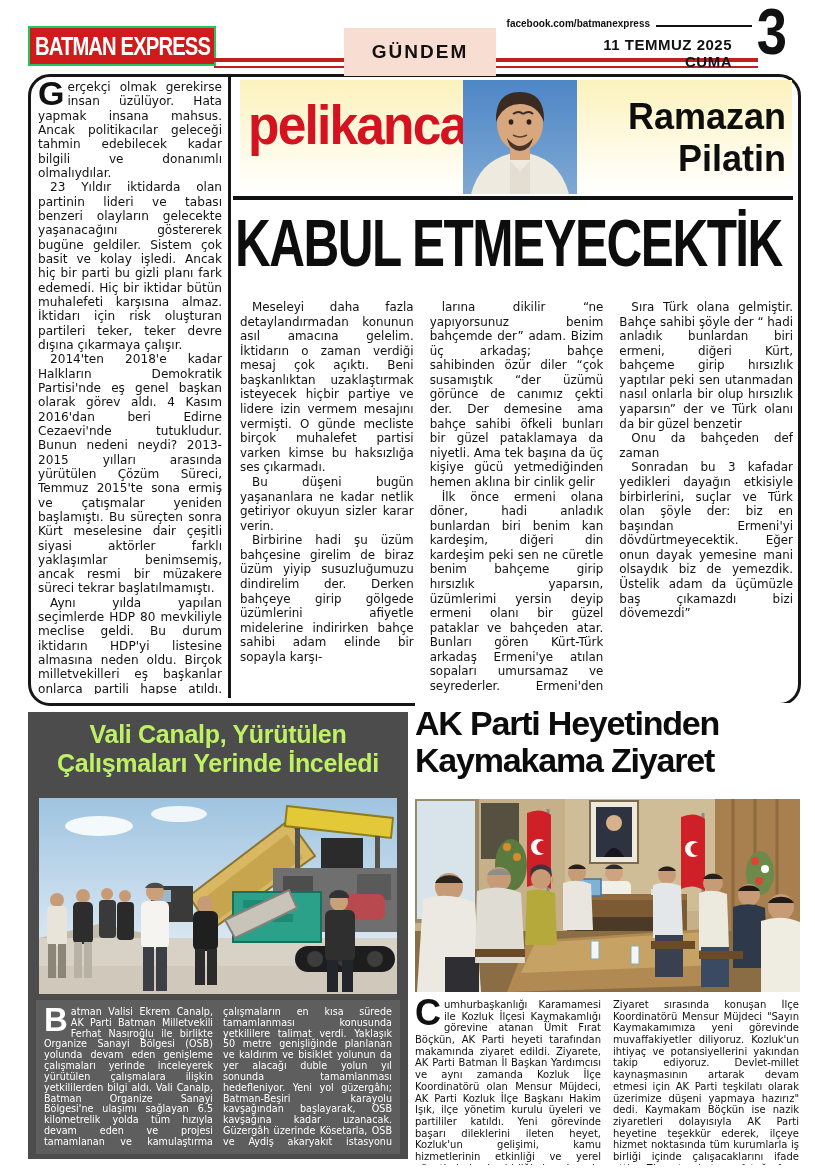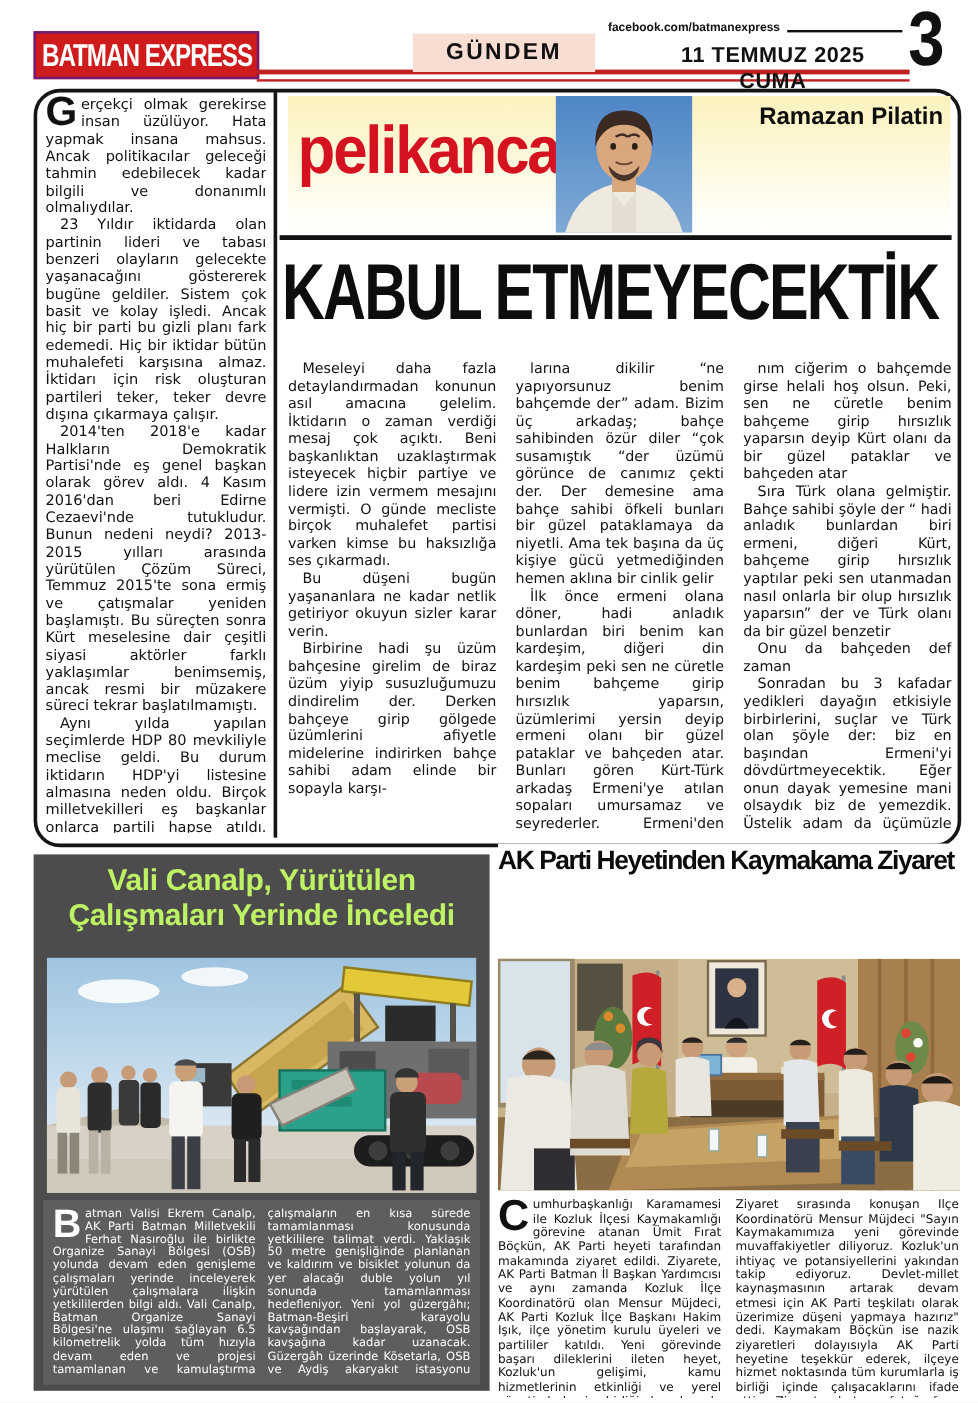--- a/index.html
+++ b/index.html
@@ -1,32 +1,32 @@
 <!DOCTYPE html>
 <html><head>
 <meta charset="utf-8">
 <style>
   html,body{margin:0;padding:0;background:#e9e9e9;}
   .page{position:relative;width:815px;height:1169px;background:#ffffff;overflow:hidden;
         font-family:"DejaVu Sans",sans-serif;color:#111;margin:0 auto;}
   .abs{position:absolute;}
 
   
-  .masthead{left:28px;top:26px;width:184px;height:36px;background:#cf1b1b;border:2px solid #701a75;
+  .masthead{left:28px;top:26px;width:184px;height:36px;background:#cf1b1b;border:2px solid #22c55e;
             display:flex;align-items:center;justify-content:center;}
   .masthead span{color:#fff;font-family:"Liberation Sans",sans-serif;font-weight:800;font-size:23px;
             letter-spacing:-1px;transform:scale(.88,1.15);white-space:nowrap;}
-  .section-chip{left:344px;top:28px;width:152px;height:32px;background:#f8ded2;z-index:2;
+  .section-chip{left:344px;top:28px;width:152px;height:48px;background:#f8ded2;z-index:2;
             display:flex;align-items:center;justify-content:center;font-family:"Liberation Sans",sans-serif;
             font-weight:800;font-size:19px;letter-spacing:2px;}
   .red-rule{left:214px;top:58px;width:544px;height:4px;border-top:4px solid #bf2020;border-bottom:2px solid #bf2020;}
   .fb-text{left:492px;top:18px;width:158px;text-align:right;font-size:10px;font-weight:bold;
             font-family:"Liberation Sans",sans-serif;}
   .fb-rule{left:656px;top:25px;width:96px;height:2px;background:#111;}
-  .date-text{left:556px;top:36px;width:176px;text-align:center;font-size:18px;font-weight:bold;
+  .date-text{left:556px;top:36px;width:176px;text-align:right;font-size:15px;font-weight:bold;
             letter-spacing:.5px;font-family:"Liberation Sans",sans-serif;}
   .page-num{left:742px;top:0px;width:60px;text-align:center;font-family:"Liberation Sans",sans-serif;
             font-weight:900;font-size:64px;line-height:1.0;transform:scaleX(.85);}
 
   
   .top-frame{left:28px;top:74px;width:767px;height:626px;border:3px solid #151515;border-radius:22px;}
   .divider-v{left:228px;top:76px;width:3px;height:622px;background:#151515;}
 
   
   .col-left{left:38px;top:80px;width:184px;height:614px;font-size:12.1px;line-height:1.185;
@@ -35,22 +35,22 @@
   .col-left p.ind{text-indent:12px;}
   .dc{float:left;font-weight:bold;font-family:"Liberation Sans",sans-serif;padding-right:3px;}
   .dc.g{font-size:34px;line-height:.82;}
 
   
   .peli-head{left:240px;top:80px;width:552px;height:114px;
              background:linear-gradient(#fbf2bd,#fffdf2 80%,#ffffff);}
   .peli-title{position:absolute;left:8px;top:12px;font-family:"Liberation Sans",sans-serif;font-weight:900;
              font-size:56px;color:#d41220;letter-spacing:-2px;transform:scaleX(.92);transform-origin:left top;}
   .peli-photo{position:absolute;left:223px;top:0;width:114px;height:114px;}
-  .peli-name{position:absolute;right:6px;top:6px;width:170px;text-align:right;font-family:"Liberation Sans",sans-serif;
-             font-weight:800;font-size:20px;line-height:1.18;color:#0e0e0e;}
+  .peli-name{position:absolute;right:6px;top:16px;width:170px;text-align:right;font-family:"Liberation Sans",sans-serif;
+             font-weight:800;font-size:36px;line-height:1.18;color:#0e0e0e;}
   .peli-rule{left:233px;top:196px;width:560px;height:4px;background:#111;}
   .peli-headline{left:235px;top:204px;width:560px;height:92px;overflow:visible;}
   .peli-headline span{display:inline-block;font-family:"Liberation Sans",sans-serif;font-weight:900;
              font-size:66px;line-height:1.2;letter-spacing:-2px;white-space:nowrap;
              transform:scaleX(.75);transform-origin:left top;color:#0d0d0d;}
   .peli-cols{left:240px;top:300px;width:553px;height:394px;display:flex;gap:16px;}
   .pcol{width:174px;font-size:11.9px;line-height:1.225;text-align:justify;overflow:hidden;}
   .pcol p{margin:0;text-indent:12px;}
 
   
@@ -62,21 +62,21 @@
   .vali-body{position:absolute;left:8px;top:288px;width:348px;height:140px;background:#5e5e5e;color:#fff;
              display:flex;gap:10px;padding:7px 8px;font-size:9.6px;line-height:1.13;text-align:justify;
              overflow:hidden;}
   .vali-body .bcol{width:170px;overflow:hidden;}
   .vali-body p{margin:0;}
   .dc.b{font-size:33px;line-height:.8;color:#fff;}
 
   
   .ak-box{left:415px;top:703px;width:385px;height:462px;background:#fff;}
   .ak-head{position:absolute;left:0;top:2px;width:390px;font-family:"Liberation Sans",sans-serif;
-           font-weight:900;font-size:22px;line-height:1.1;letter-spacing:-1.2px;color:#0c0c0c;}
+           font-weight:900;font-size:34px;line-height:1.1;letter-spacing:-1.2px;color:#0c0c0c;}
   .ak-photo{position:absolute;left:0;top:96px;width:385px;height:193px;}
   .ak-body{position:absolute;left:0;top:296px;width:385px;height:166px;display:flex;gap:12px;
            font-size:10px;line-height:1.17;text-align:justify;overflow:hidden;color:#101010;}
   .ak-body .bcol{width:186px;overflow:hidden;}
   .ak-body p{margin:0;}
   .dc.c{font-size:36px;line-height:.8;}
 </style>
 </head>
 <body>
 
@@ -134,21 +134,20 @@
     <div class="pcol">
       <p>Meseleyi daha fazla detaylandırmadan konunun asıl amacına gelelim. İktidarın o zaman verdiği mesaj çok açıktı. Beni başkanlıktan uzaklaştırmak isteyecek hiçbir partiye ve lidere izin vermem mesajını vermişti. O günde mecliste birçok muhalefet partisi varken kimse bu haksızlığa ses çıkarmadı.</p>
       <p>Bu düşeni bugün yaşananlara ne kadar netlik getiriyor okuyun sizler karar verin.</p>
       <p>Birbirine hadi şu üzüm bahçesine girelim de biraz üzüm yiyip susuzluğumuzu dindirelim der. Derken bahçeye girip gölgede üzümlerini afiyetle midelerine indirirken bahçe sahibi adam elinde bir sopayla karşı-</p>
     </div>
     <div class="pcol">
       <p>larına dikilir “ne yapıyorsunuz benim bahçemde der” adam. Bizim üç arkadaş; bahçe sahibinden özür diler “çok susamıştık “der üzümü görünce de canımız çekti der. Der demesine ama bahçe sahibi öfkeli bunları bir güzel pataklamaya da niyetli. Ama tek başına da üç kişiye gücü yetmediğinden hemen aklına bir cinlik gelir</p>
       <p>İlk önce ermeni olana döner, hadi anladık bunlardan biri benim kan kardeşim, diğeri din kardeşim peki sen ne cüretle benim bahçeme girip hırsızlık yaparsın, üzümlerimi yersin deyip ermeni olanı bir güzel pataklar ve bahçeden atar. Bunları gören Kürt-Türk arkadaş Ermeni'ye atılan sopaları umursamaz ve seyrederler. Ermeni'den sonra sıra Kürt olan gelir. Bahçe sahibi Kürt olana hadi bu Türk olan benim kan kardeşim, ca-</p>
     </div>
     <div class="pcol">
-      <p>nım ciğerim o bahçemde girse helali hoş olsun. Peki, sen ne cüretle benim bahçeme girip hırsızlık yaparsın deyip Kürt olanı da bir güzel pataklar ve bahçeden atar</p>
       <p>Sıra Türk olana gelmiştir. Bahçe sahibi şöyle der “ hadi anladık bunlardan biri ermeni, diğeri Kürt, bahçeme girip hırsızlık yaptılar peki sen utanmadan nasıl onlarla bir olup hırsızlık yaparsın” der ve Türk olanı da bir güzel benzetir</p>
       <p>Onu da bahçeden def zaman</p>
       <p>Sonradan bu 3 kafadar yedikleri dayağın etkisiyle birbirlerini, suçlar ve Türk olan şöyle der: biz en başından Ermeni'yi dövdürtmeyecektik. Eğer onun dayak yemesine mani olsaydık biz de yemezdik. Üstelik adam da üçümüzle baş çıkamazdı bizi dövemezdi”</p>
     </div>
   </div>
 
   <div class="abs vali-box">
     <div class="vali-head">Vali Canalp, Yürütülen Çalışmaları Yerinde İnceledi</div>
     <svg class="vali-photo" viewBox="0 0 358 196" preserveAspectRatio="none">
       <defs>

